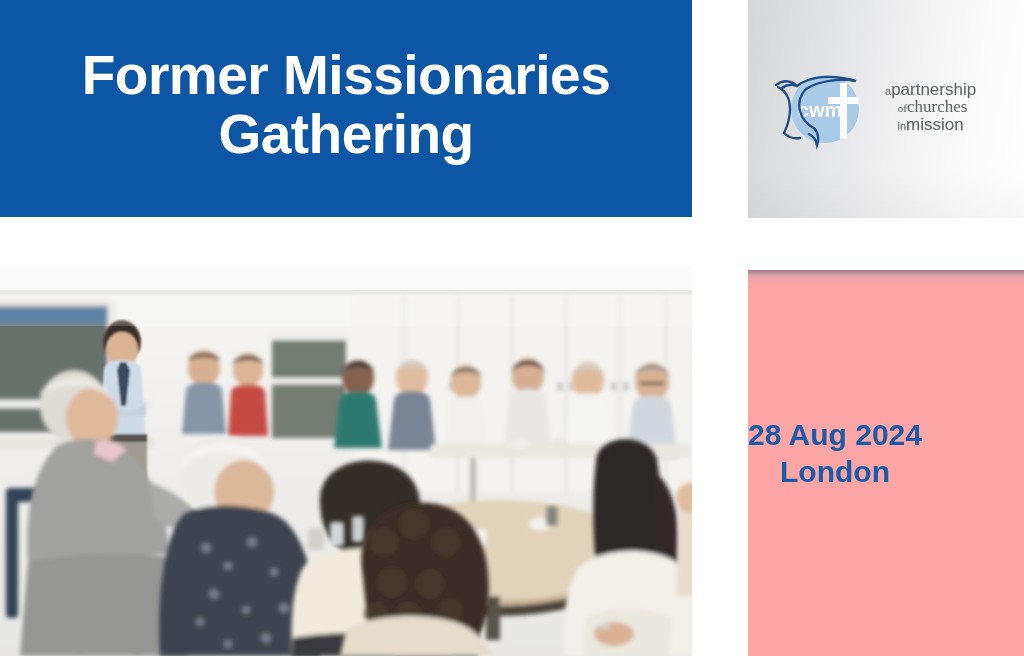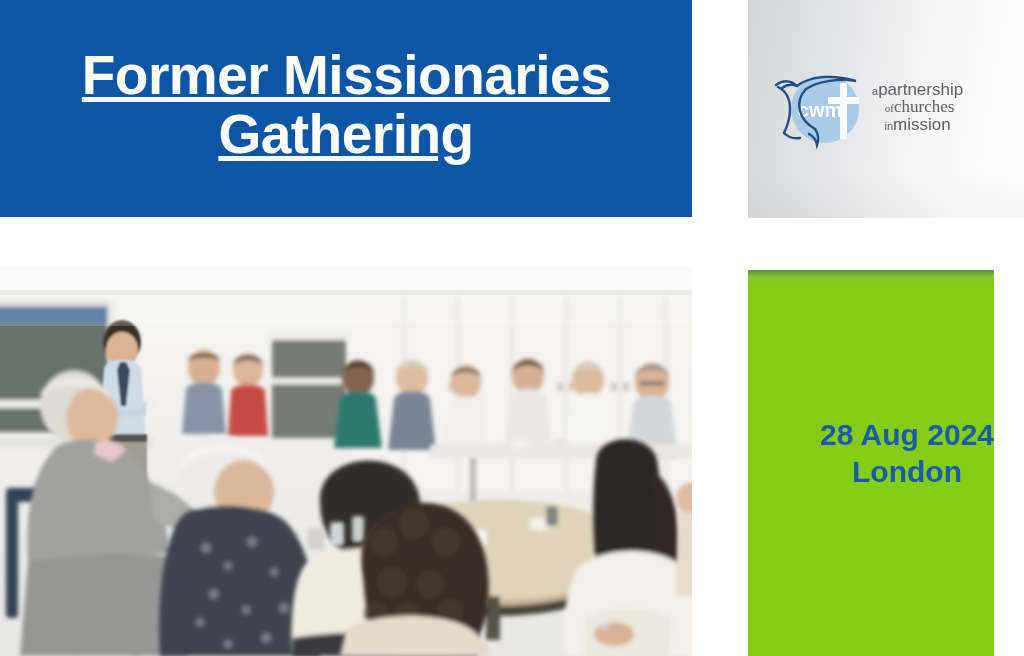--- a/index.html
+++ b/index.html
@@ -20,61 +20,60 @@
     box-sizing:border-box;padding:0 20px 8px 20px;
   }
   .title-text{
     color:#ffffff;
     font-weight:bold;
     font-size:55px;
     line-height:1.06;
     text-align:center;
     letter-spacing:-0.5px;
     white-space:pre-line;
-    text-decoration:underline;
   }
 
   
   .logo-panel{
     position:absolute;left:748px;top:0;width:276px;height:218px;
     background:
       linear-gradient(180deg, rgba(255,255,255,0) 78%, rgba(0,0,0,0.035) 100%),
       linear-gradient(100deg,#d4d6d8 0%, #e2e3e5 28%, #f1f1f2 55%, #fbfbfb 78%, #ffffff 100%);
   }
   .logo-wrap{
     position:absolute;left:22px;top:52px;
     width:240px;height:110px;
     display:flex;align-items:center;
   }
   .logo-mark{width:100px;height:100px;flex:0 0 auto;}
   .logo-tag{
-    margin-left:2px;
+    margin-left:15px;
     color:#5a5f63;
     line-height:1.02;
     text-align:left;
   }
   .tag-line{white-space:nowrap;display:block;}
   .tag-line.l1{text-align:left;}
   .tag-line.l2{text-align:center;padding-left:4px;font-family:Liberation Serif, serif;}
   .tag-line.l3{text-align:center;}
   .tag-sm{font-size:11px;}
   .tag-lg{font-size:17px;}
 
   
   .photo{
     position:absolute;left:0;top:266px;width:692px;height:390px;
     overflow:hidden;background:#efeeea;
   }
   .photo svg{display:block;width:692px;height:390px;}
 
   
   .date-panel{
-    position:absolute;left:748px;top:270px;width:246px;height:386px;
-    background:#84cc16;
-    display:flex;align-items:center;justify-content:flex-end;
+    position:absolute;left:748px;top:270px;width:276px;height:386px;
+    background:#fca5a5;
+    display:flex;align-items:center;justify-content:flex-start;
   }
   .date-panel::before{
     content:"";position:absolute;left:0;top:0;width:100%;height:14px;
     background:linear-gradient(180deg, rgba(40,70,110,0.45) 0%, rgba(120,155,200,0.18) 45%, rgba(174,203,232,0) 100%);
   }
   .date-text{
     position:relative;
     color:#1a5ca8;
     font-weight:bold;
     font-size:30px;

